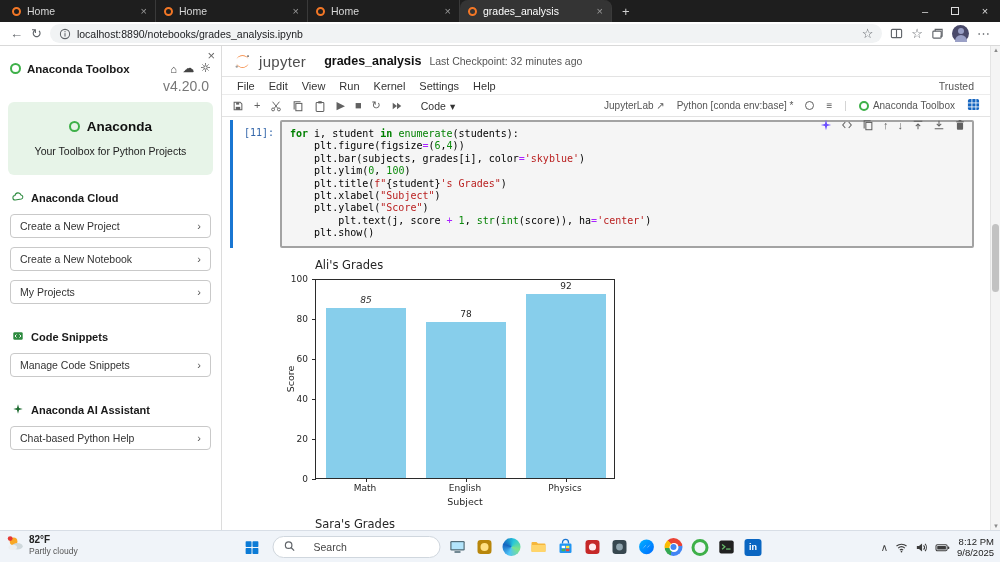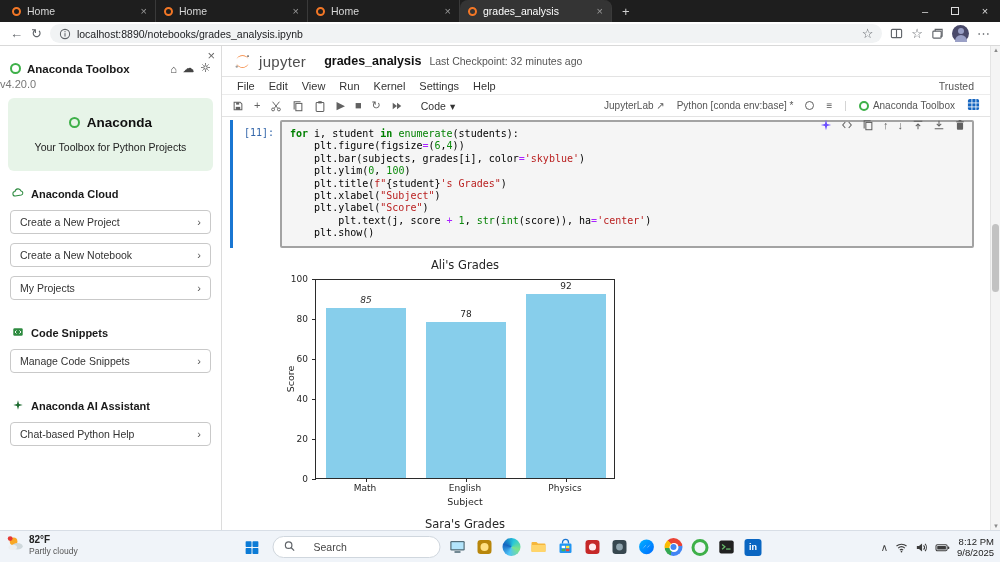--- a/index.html
+++ b/index.html
@@ -34,21 +34,21 @@
   .pg-thumb{position:absolute;left:1px;width:7px;top:178px;height:68px;background:#c2c2c2;border-radius:4px}
 
   
   .sidebar{width:222px;border-right:1px solid #dcdcdc;position:relative;background:#fff;flex:0 0 auto;overflow:hidden}
   .sb-close{position:absolute;top:2px;right:6px;color:#666;font-size:13px}
   .sb-head{display:flex;align-items:center;gap:6px;padding:16px 10px 0 10px;font-size:11.5px;font-weight:bold;color:#1a1a1a}
   .sb-head .spacer{flex:1}
   .sb-head .icon{color:#444;font-size:11px}
   .ana-ring{display:inline-block;width:14px;height:14px;border:3px solid #3eb049;border-radius:50%}
   .ana-ring.small{width:11px;height:11px;border-width:2.5px}
-  .sb-version{color:#777;font-size:11px;padding:3px 12px 2px 0}
+  .sb-version{text-align:right;color:#777;font-size:14px;padding:3px 12px 2px 0}
   .sb-banner{margin:6px 8px 0 8px;background:#e7f4e8;border-radius:6px;text-align:center;padding:17px 8px 18px 8px}
   .sb-banner-title{font-size:13.5px;font-weight:bold;color:#111;display:flex;align-items:center;justify-content:center;gap:7px}
   .sb-banner-sub{font-size:10.5px;color:#222;margin-top:11px}
   .sb-section{padding:0 10px}
   .sb-sec-head{display:flex;gap:7px;align-items:center;font-weight:bold;font-size:11px;color:#1a1a1a;margin:16px 2px 2px 2px}
   .sb-sec-head.gap{margin-top:26px}
   .sb-btn{display:flex;justify-content:space-between;align-items:center;border:1px solid #c9c9c9;border-radius:4px;background:#fff;height:24px;padding:0 9px;font-size:10.5px;color:#333;margin-top:9px;cursor:pointer}
   .sb-btn .chev{color:#555;font-size:11px}
 
   
@@ -77,21 +77,21 @@
   .tk-kw{color:#008000;font-weight:bold}
   .tk-bi{color:#008000}
   .tk-st{color:#ba2121}
   .tk-nu{color:#0a8a0a}
   .tk-op{color:#aa22ff}
   .tk-pl{color:#000}
   .cell-toolbar{position:absolute;top:-1px;right:24px;display:flex;gap:9px;align-items:center}
 
   
   .mpl{width:340px;position:relative;margin:10px 0 0 59px;font-family:"DejaVu Sans",sans-serif;color:#262626}
-  .mpl-title{font-size:11.5px;text-align:center;margin-left:34px;width:300px;margin-bottom:7px}
+  .mpl-title{font-size:11.5px;text-align:left;margin-left:34px;width:300px;margin-bottom:7px}
   .mpl-bodywrap{position:relative;margin-left:34px;width:300px}
   .mpl-body{position:relative;width:300px;height:200px;border:1px solid #2b2b2b;background:#fff}
   .mpl-ytick{position:absolute;left:-8px;transform:translateX(-100%);font-size:9px;white-space:nowrap}
   .mpl-ytickmark{position:absolute;left:-4px;width:4px;height:1px;background:#2b2b2b}
   .mpl-xtickmark{position:absolute;bottom:-4px;width:1px;height:4px;background:#2b2b2b}
   .mpl-bar{position:absolute;bottom:0}
   .mpl-barlabel{position:absolute;text-align:center;font-size:9px}
   .mpl-ylabel{position:absolute;left:-46px;top:50%;width:40px;text-align:center;font-size:9.5px;transform:translateY(-50%) rotate(-90deg)}
   .mpl-xticks{display:flex;margin-left:34px;margin-top:4px}
   .mpl-xticks span{display:inline-block;text-align:center;font-size:9px}

